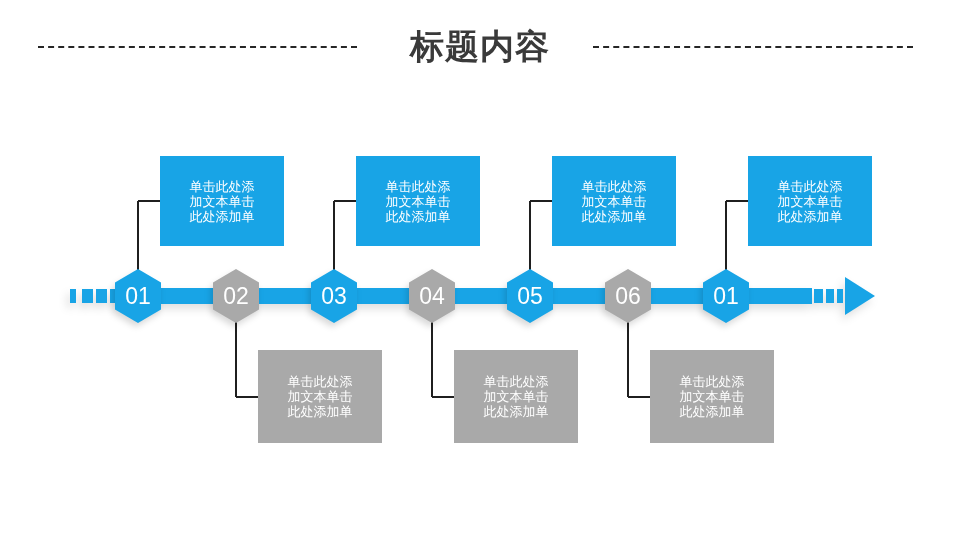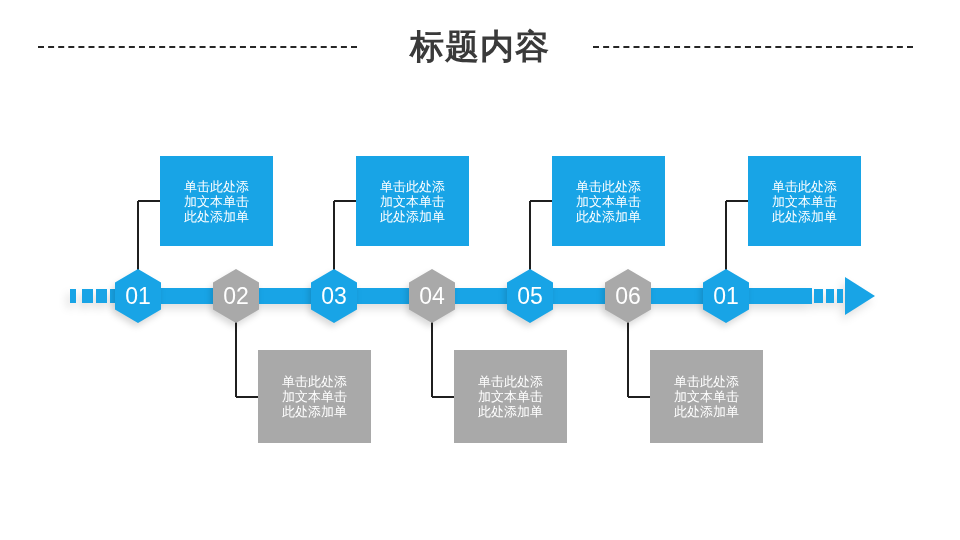--- a/index.html
+++ b/index.html
@@ -46,21 +46,21 @@
   .hex{
     position:absolute;top:269px;width:46px;height:54px;
     clip-path:polygon(50% 0,100% 25%,100% 75%,50% 100%,0 75%,0 25%);
     display:flex;align-items:center;justify-content:center;
     color:#ffffff;font-size:23px;font-weight:400;
   }
   .hex-wrap{position:absolute;top:269px;filter:drop-shadow(-2px 4px 3px rgba(0,0,0,0.15));}
   .hex.blue{background:var(--blue,#18A4E6);}
   .hex.gray{background:var(--gray,#A9A9A9);}
   .text-box{
-    position:absolute;width:113px;
+    position:absolute;width:124px;
     display:flex;align-items:center;justify-content:center;
     text-align:center;
     color:var(--box-text,#ffffff);
     font-size:13px;line-height:15px;
     white-space:pre-line;
   }
   .text-box.blue{background:var(--blue,#18A4E6);}
   .text-box.gray{background:var(--gray,#A9A9A9);}
 </style>
 </head>

